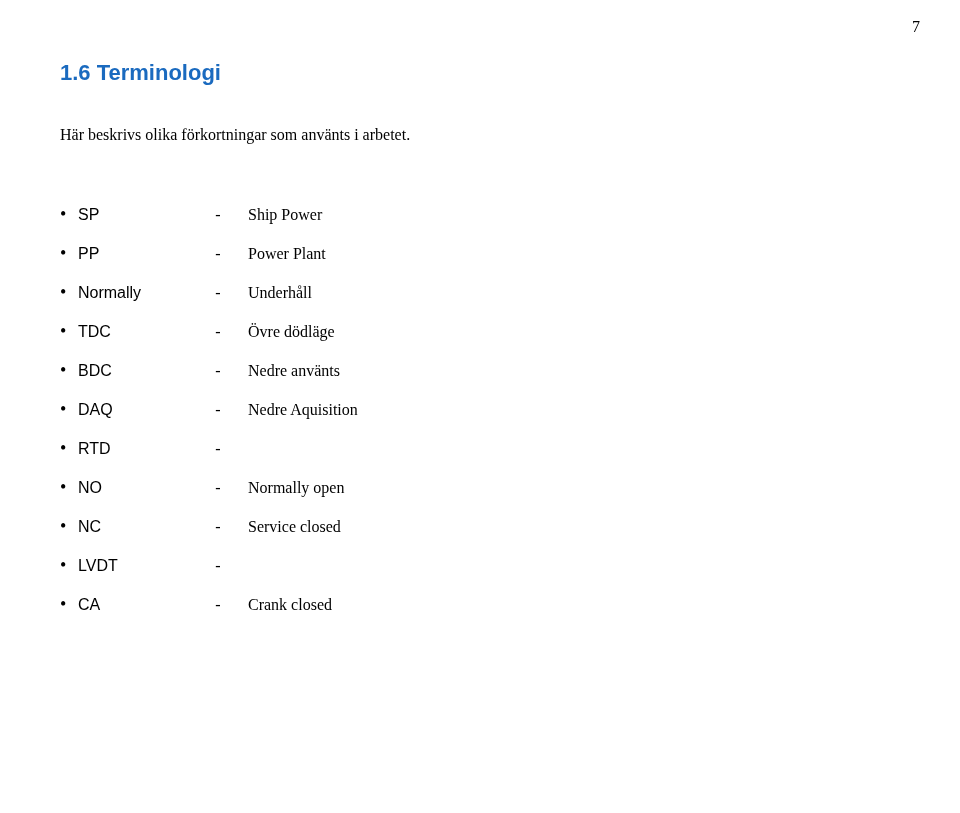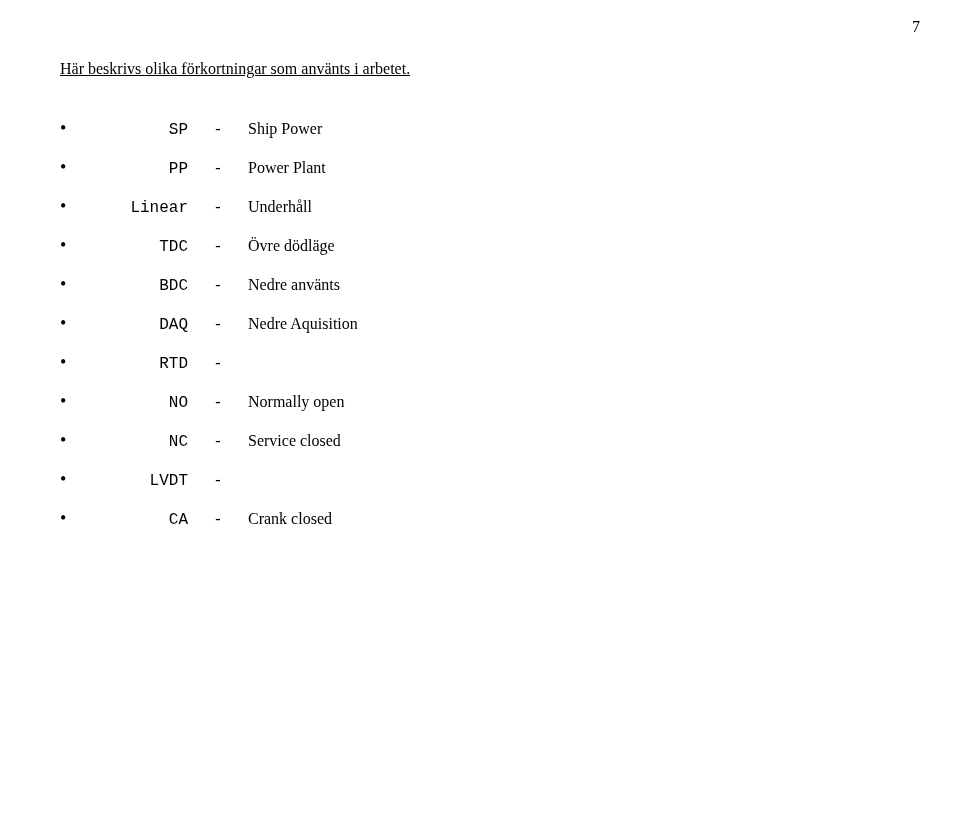--- a/index.html
+++ b/index.html
@@ -33,23 +33,22 @@
     .section-title {
       color: #1a6abf;
       font-size: 22px;
       font-weight: bold;
       margin-bottom: 40px;
       font-family: Arial, sans-serif;
     }
 
     .intro-text {
       font-size: 16px;
-      margin-bottom: 40px;
+      margin-bottom: 60px;
       font-family: "Times New Roman", Times, serif;
-      text-decoration: underline;
     }
 
     .term-list {
       list-style: none;
       padding: 0;
       margin: 0;
     }
 
     .term-list li {
       display: flex;
@@ -63,22 +62,21 @@
       display: inline-block;
       width: 18px;
       font-size: 18px;
       flex-shrink: 0;
     }
 
     .abbr-col {
       display: inline-block;
       width: 110px;
       flex-shrink: 0;
-      font-family: Liberation Mono, monospace;
-      text-align: right;
+      font-family: Liberation Sans, sans-serif;
     }
 
     .dash-col {
       display: inline-block;
       width: 60px;
       flex-shrink: 0;
       text-align: center;
     }
 
     .desc-col {
@@ -86,39 +84,40 @@
       font-family: "Times New Roman", Times, serif;
       text-align: center;
     }
   </style>
 </head>
 <body>
 
 <div class="page-number">7</div>
 
 <div class="content">
+  <h1 class="section-title">1.6 Terminologi</h1>
 
   <p class="intro-text">Här beskrivs olika förkortningar som använts i arbetet.</p>
 
   <ul class="term-list">
   <li>
       <span class="bullet">•</span>
       <span class="abbr-col">SP</span>
       <span class="dash-col">-</span>
       <span class="desc-col">Ship Power</span>
     </li>
       <li>
       <span class="bullet">•</span>
       <span class="abbr-col">PP</span>
       <span class="dash-col">-</span>
       <span class="desc-col">Power Plant</span>
     </li>
       <li>
       <span class="bullet">•</span>
-      <span class="abbr-col">Linear</span>
+      <span class="abbr-col">Normally</span>
       <span class="dash-col">-</span>
       <span class="desc-col">Underhåll</span>
     </li>
       <li>
       <span class="bullet">•</span>
       <span class="abbr-col">TDC</span>
       <span class="dash-col">-</span>
       <span class="desc-col">Övre dödläge</span>
     </li>
       <li>

